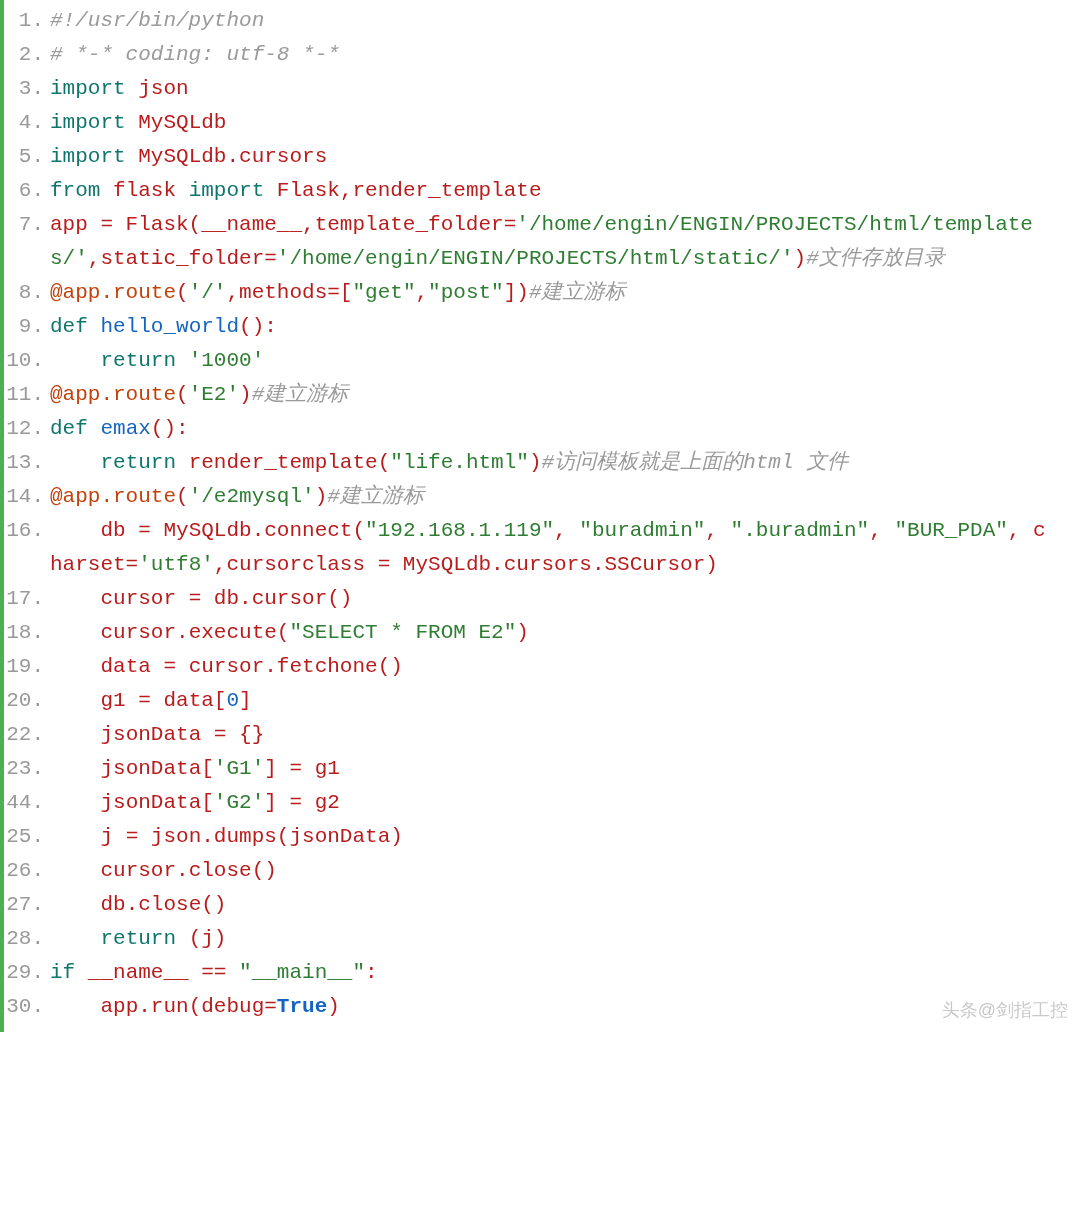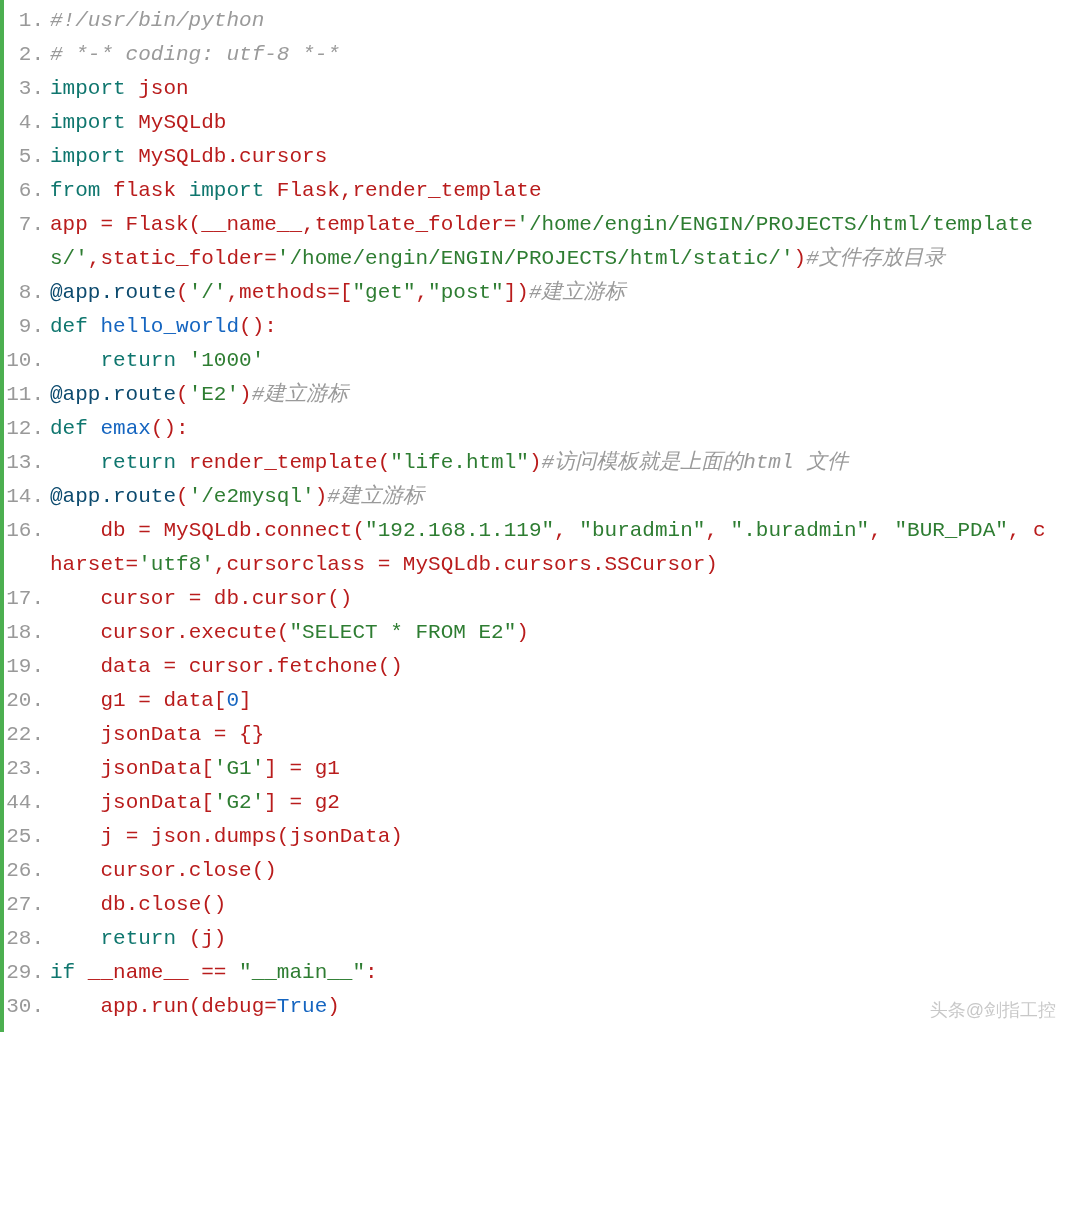--- a/index.html
+++ b/index.html
@@ -33,30 +33,30 @@
   }
   .code {
     white-space: pre-wrap;
     word-break: break-all;
     flex: 1;
     padding-right: 22px;
   }
   .tok { }
   .cm  { color: #9a9a9a; font-style: italic; }  
   .kw  { color: #0f766e; }                        
-  .kw2 { color: #0c4a6e; }                        
+  .kw2 { color: #c2410c; }                        
   .fn  { color: #1565c0; }                        
   .str { color: #2e7d32; }                        
   .num { color: #1565c0; }                        
-  .const { color: #1565c0; }                      
+  .const { color: #1565c0; font-weight: bold; }                      
   .pl  { color: #b91c1c; }                           
 
   .watermark {
     position: absolute;
-    right: 24px;
+    right: 12px;
     bottom: 10px;
     color: #bbb;
     font-family: "Microsoft YaHei", sans-serif;
     font-size: 18px;
     text-shadow: 0 0 3px #fff, 0 0 3px #fff, 0 0 3px #fff;
     opacity: 0.8;
     pointer-events: none;
   }
 </style>
 </head>

